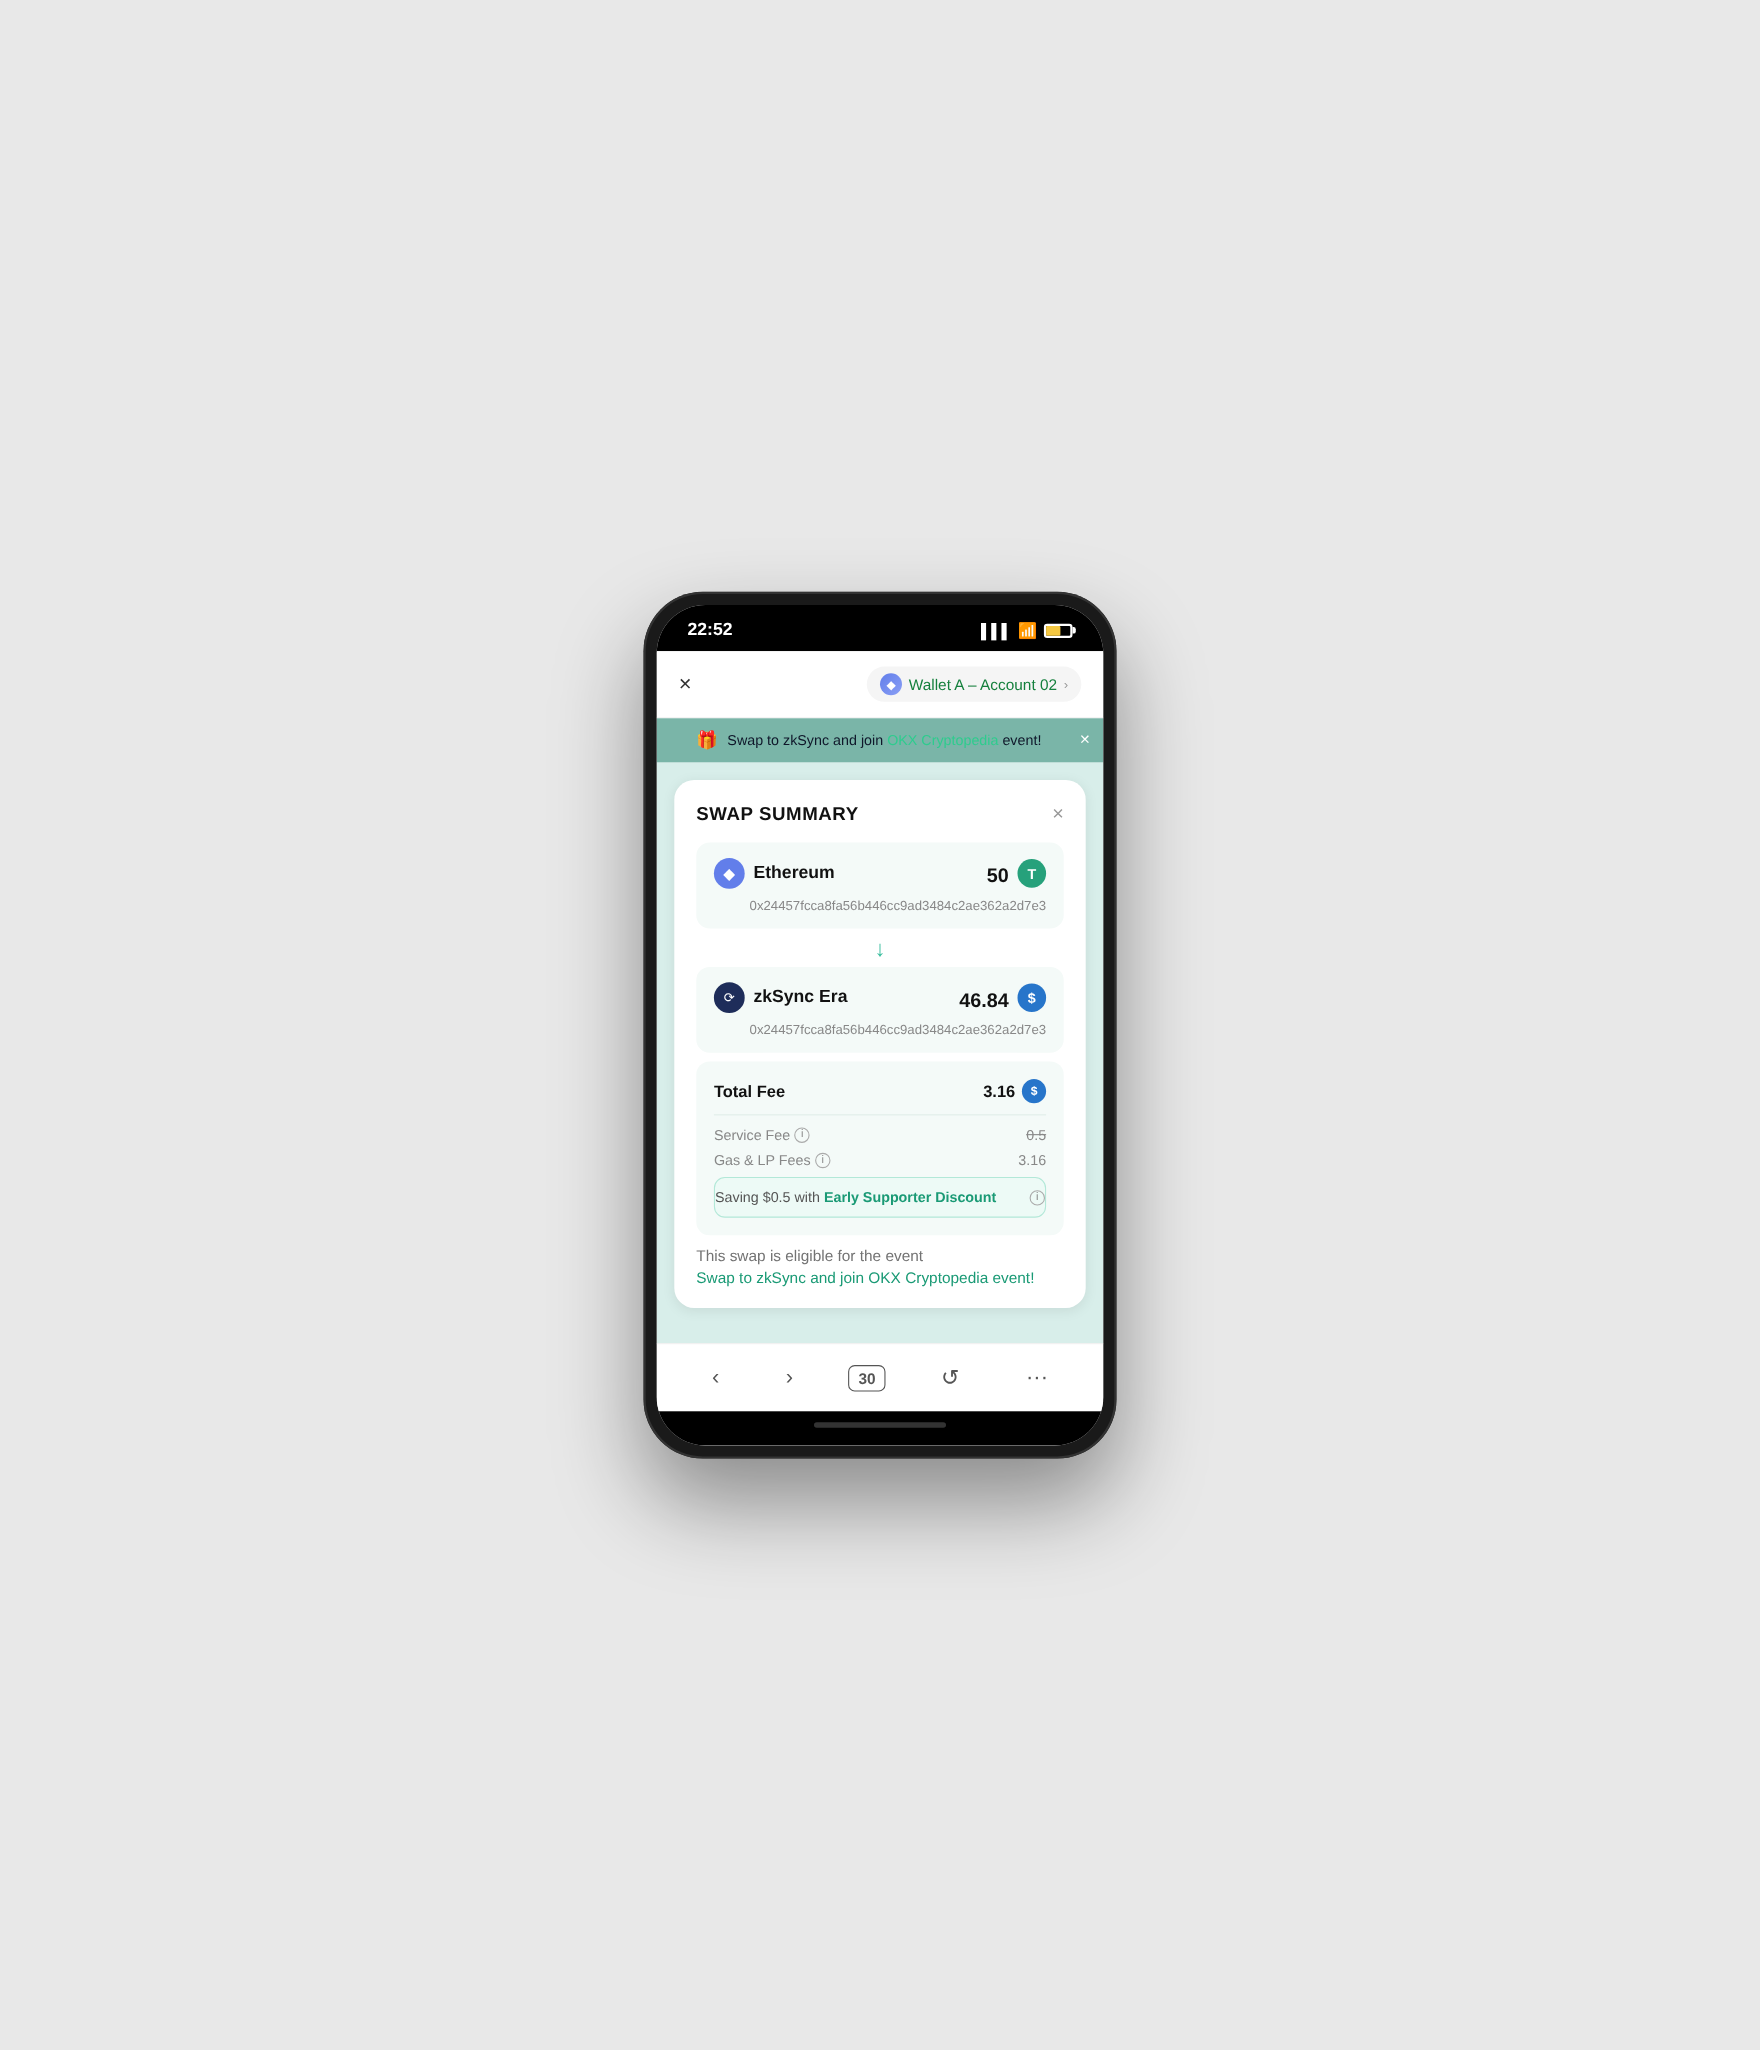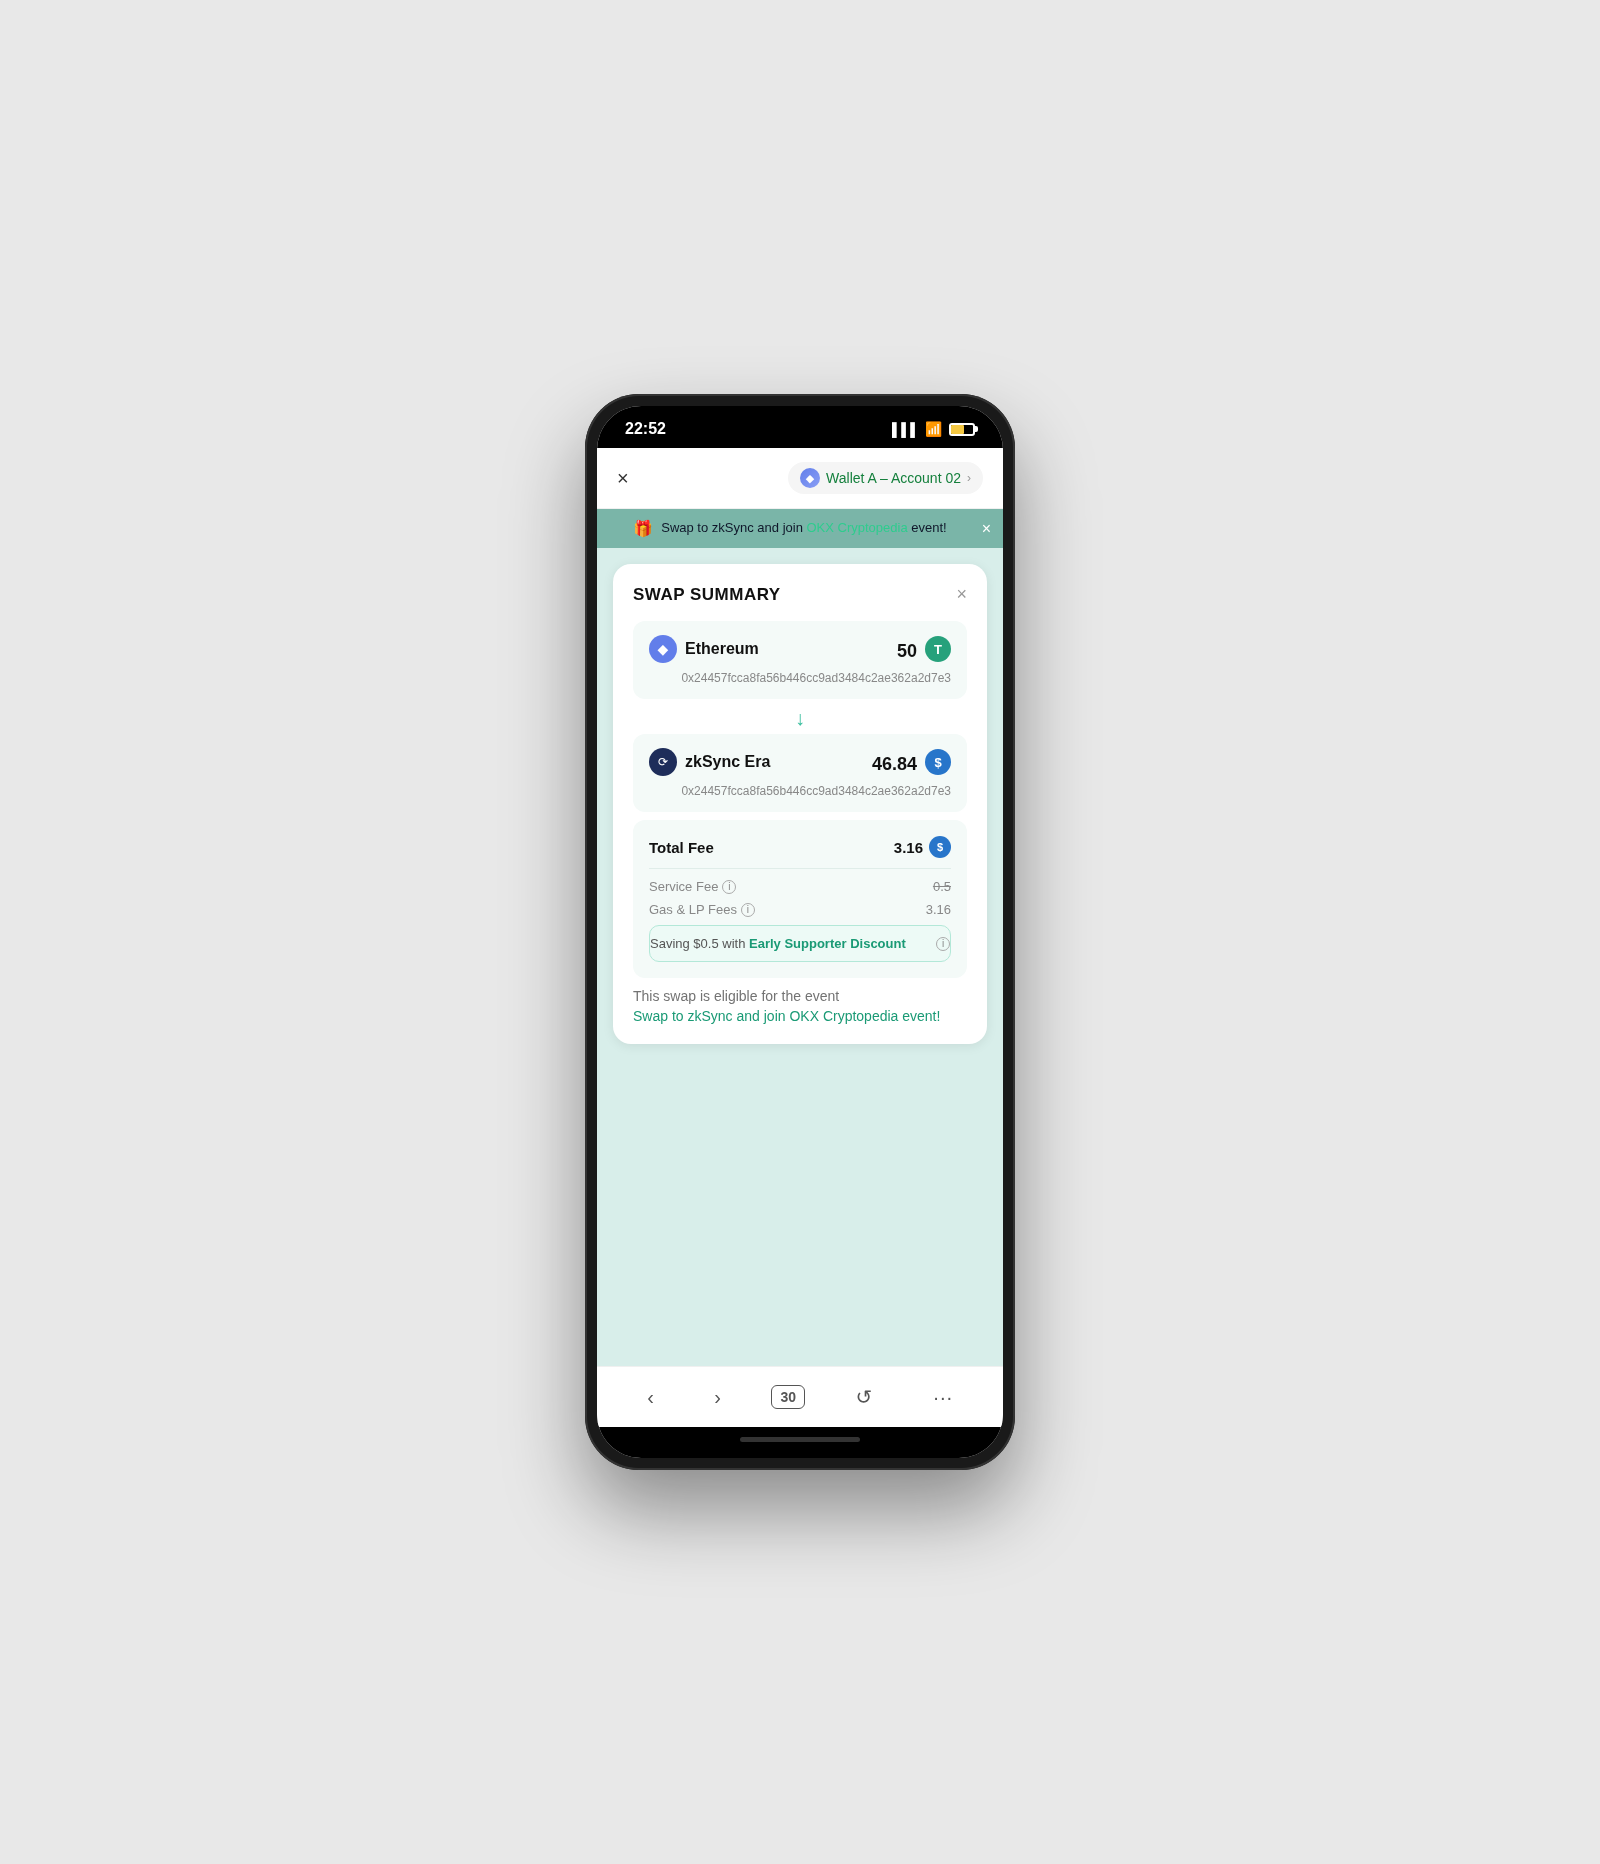--- a/index.html
+++ b/index.html
@@ -6,21 +6,21 @@
     body {
       background: #e8e8e8;
       display: flex;
       justify-content: center;
       align-items: center;
       min-height: 100vh;
       font-family: -apple-system, BlinkMacSystemFont, 'Helvetica Neue', Arial, sans-serif;
     }
     .phone-outer {
       width: 430px;
-      height: 1076px;
+      height: 788px;
       background: #1a1a1a;
       border-radius: 54px;
       padding: 12px;
       box-shadow: 0 40px 80px rgba(0,0,0,0.4), inset 0 0 0 2px #333;
       position: relative;
     }
     .phone-inner {
       width: 100%;
       height: 100%;
       background: #f0f0f0;

